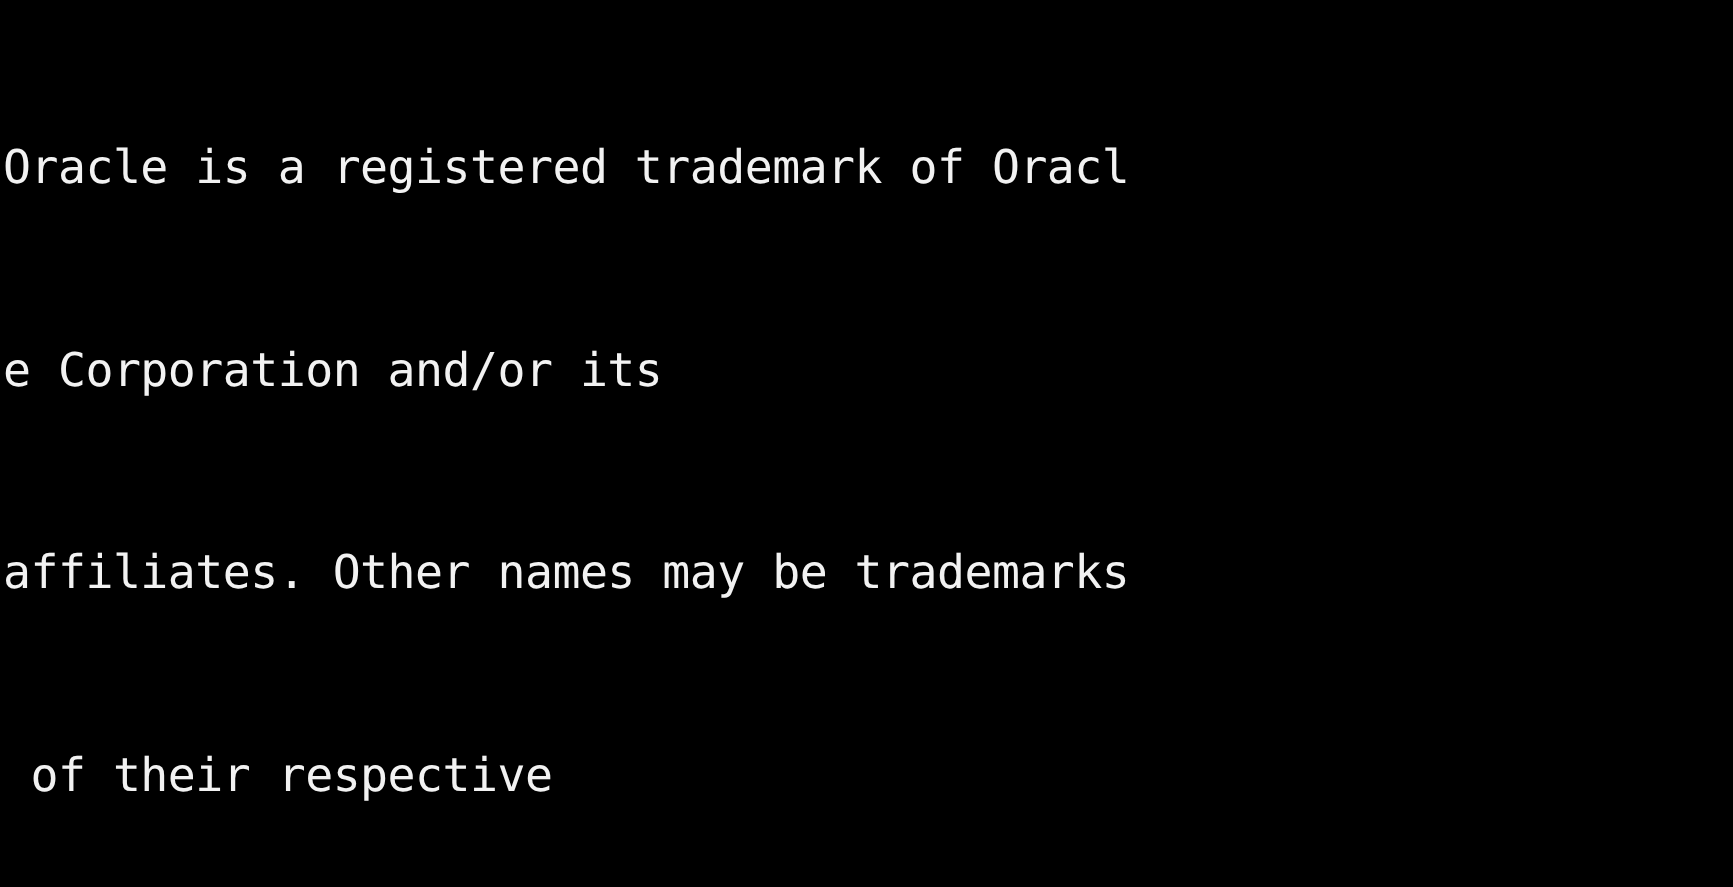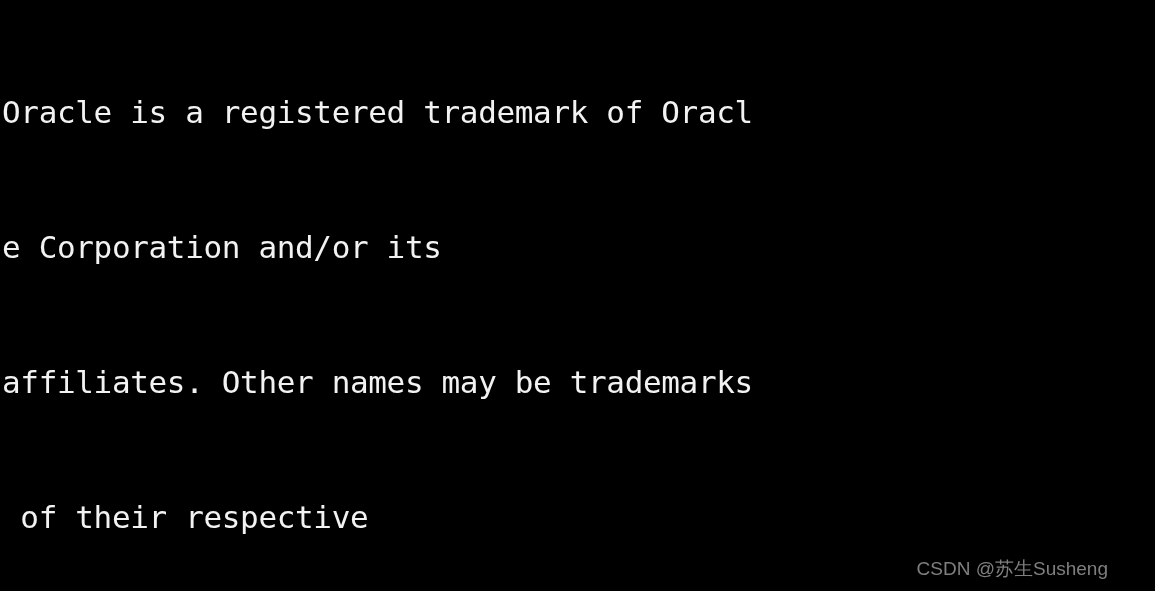--- a/index.html
+++ b/index.html
@@ -61,15 +61,14 @@
     
     
     
     
     
     
     
     
   </div>
 
-  <div id="watermark">CSDN @苏生Susheng</div>
 
 </div>
 
 </body></html>

